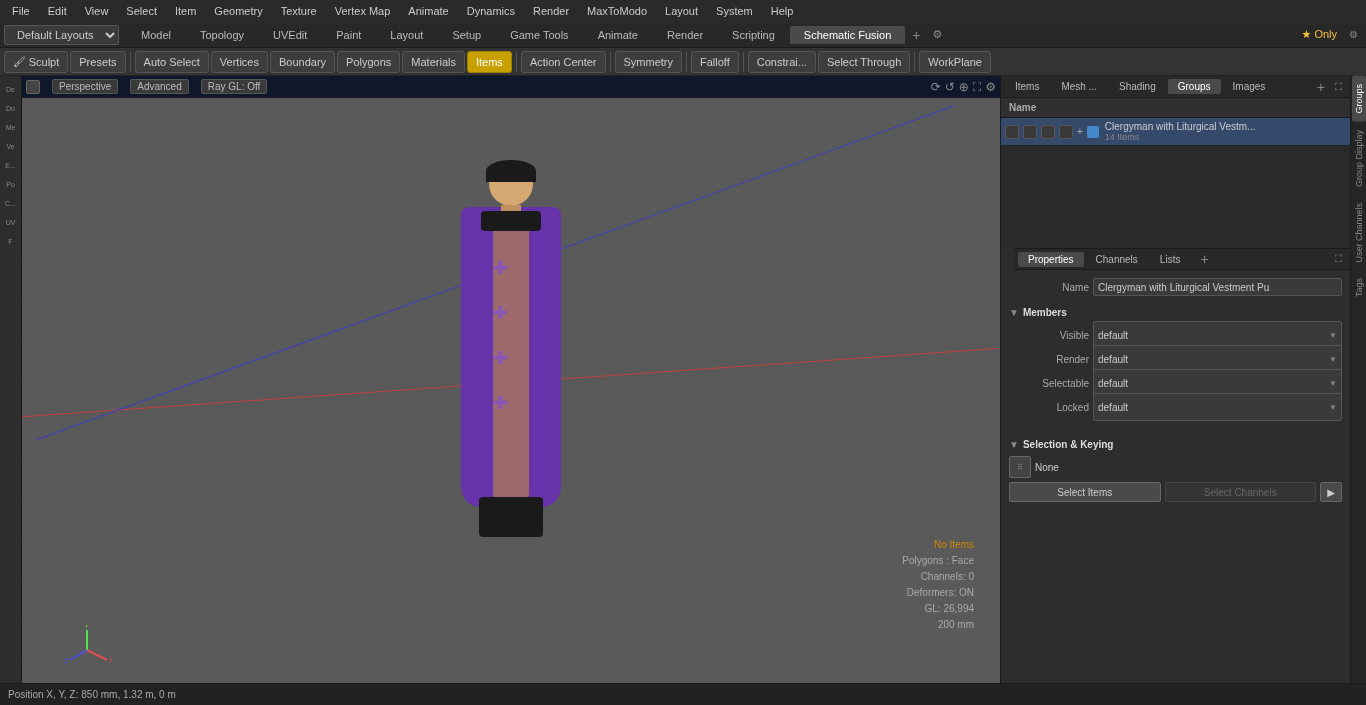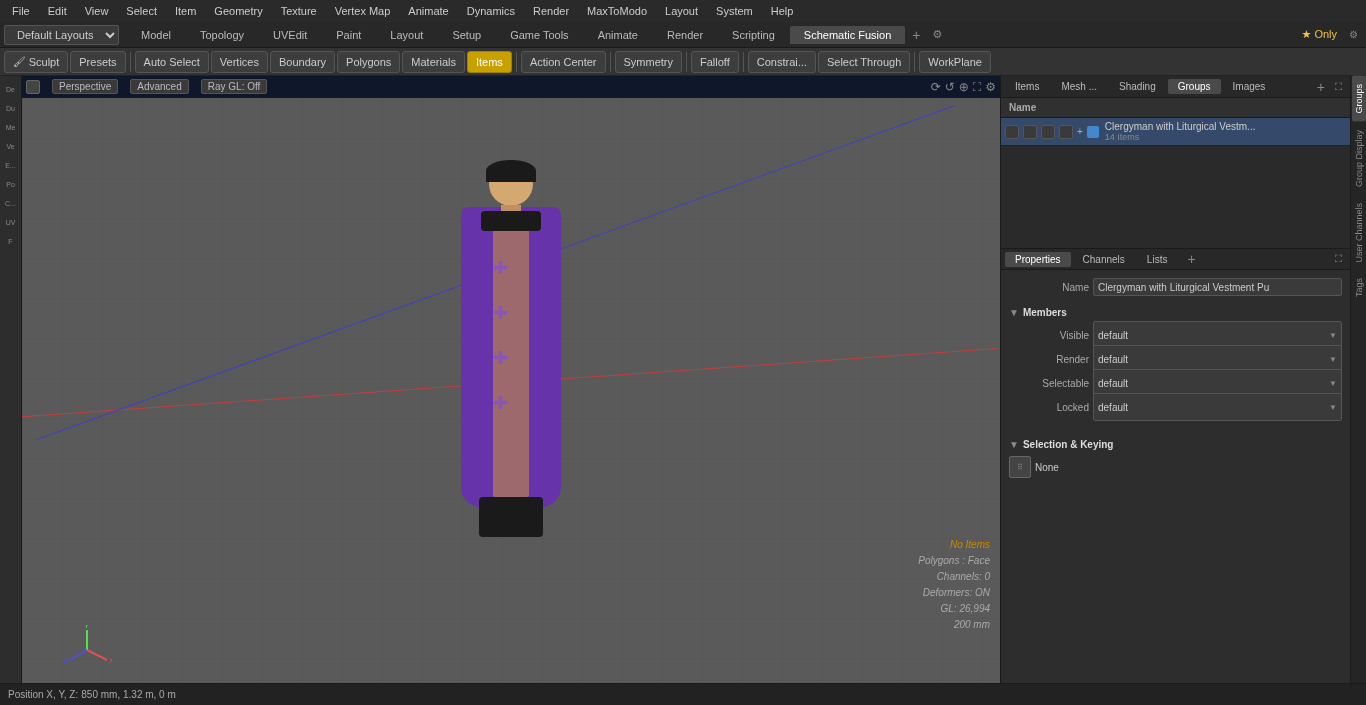--- a/index.html
+++ b/index.html
@@ -288,26 +288,25 @@
       width: 64px;
       height: 40px;
       background: #1a1a1a;
       border-radius: 4px;
     }
 
     
     #viewport-status {
       position: absolute;
       bottom: 50px;
-      right: 10px;
+      right: 26px;
       text-align: right;
       color: #aaa;
       font-size: 10px;
       line-height: 16px;
-      font-style: italic;
     }
     .no-items { color: #cc8800; }
 
     
     #axes-widget {
       position: absolute;
       bottom: 8px;
       left: 40px;
       width: 50px;
       height: 50px;
@@ -422,20 +421,21 @@
     
     #properties-tabs {
       display: flex;
       align-items: center;
       background: #282828;
       height: 22px;
       padding: 0 4px;
       gap: 2px;
       border-top: 1px solid #1a1a1a;
       border-bottom: 1px solid #1a1a1a;
+      margin-left: 13px;
     }
     .prop-tab {
       padding: 2px 10px;
       color: #bbb;
       font-size: 10px;
       cursor: pointer;
       border-radius: 2px;
     }
     .prop-tab.active { background: #4a4a4a; color: #fff; }
     .prop-tab-plus {
@@ -894,20 +894,25 @@
       <div class="prop-section">
         <span class="prop-section-arrow">▼</span>
         <span class="prop-section-label">Selection &amp; Keying</span>
       </div>
       <div class="sk-row">
         <div class="sk-icon-btn">
           <span style="font-size:8px;">⠿</span>
         </div>
         <span class="sk-label">None</span>
       </div>
+      <div class="sk-row">
+        <div class="sk-btn">Select Items</div>
+        <div class="sk-btn disabled">Select Channels</div>
+        <div class="sk-arrow-btn">▶</div>
+      </div>
     </div>
   </div>
 
   <div id="right-vtabs">
     <div class="vtab active">Groups</div>
     <div class="vtab">Group Display</div>
     <div class="vtab">User Channels</div>
     <div class="vtab">Tags</div>
   </div>
 

